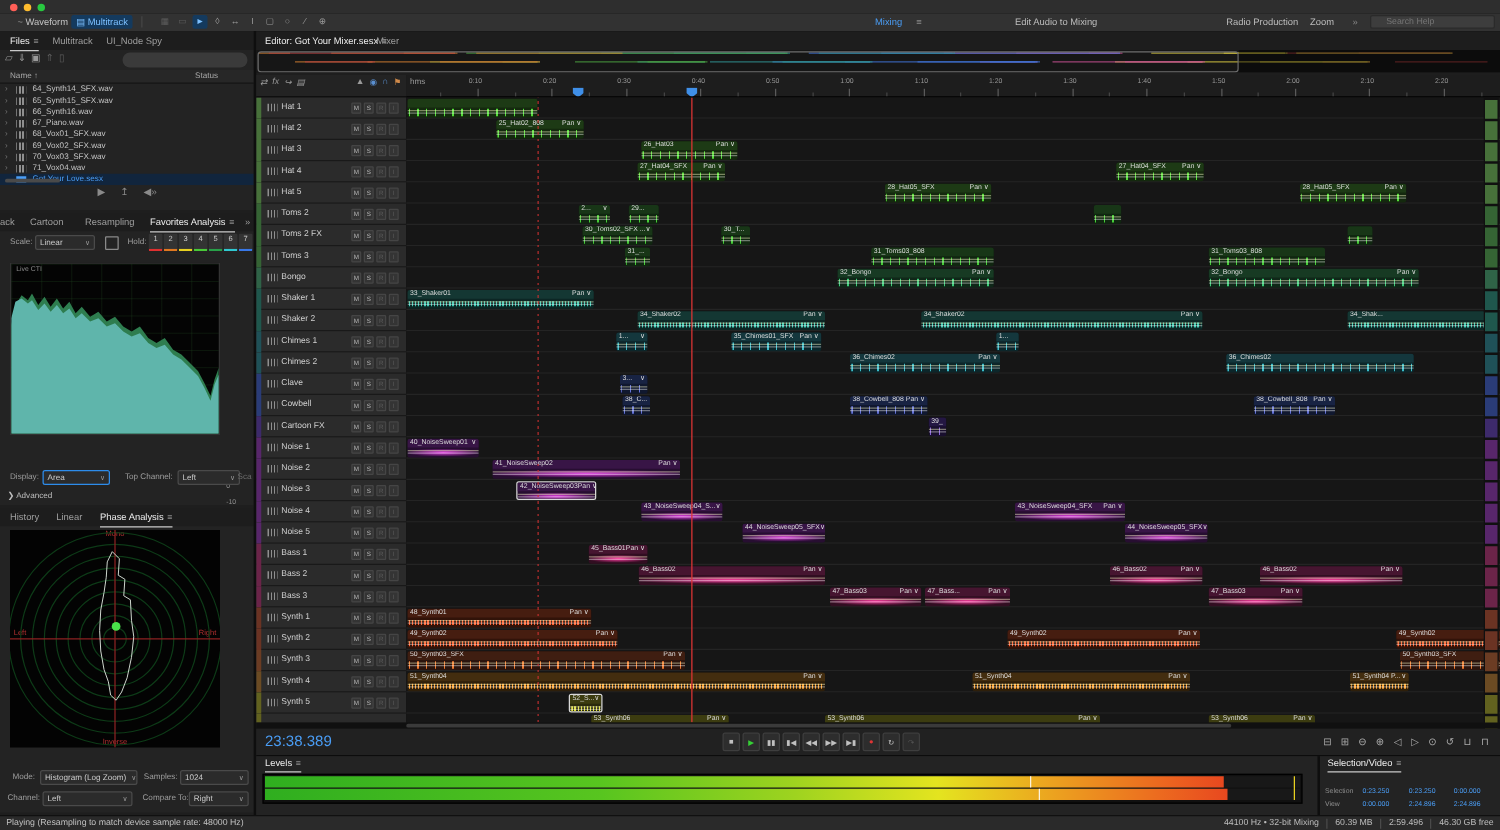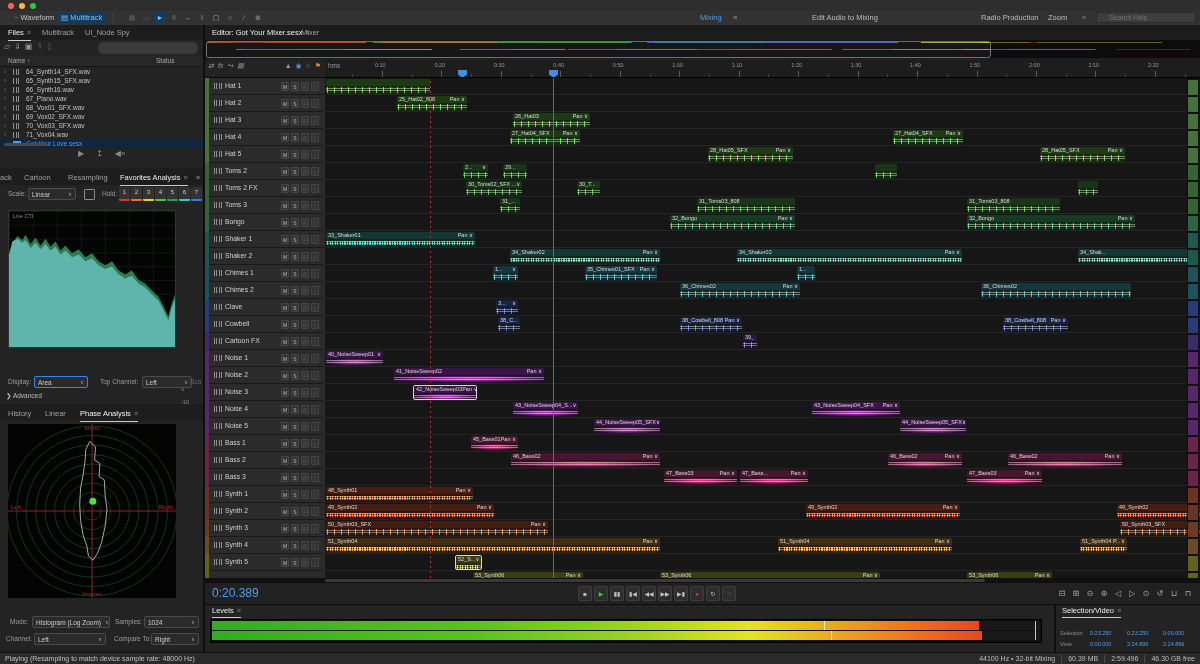--- a/index.html
+++ b/index.html
@@ -1394,21 +1394,21 @@
       <div style="position: absolute; left: 1px; top: 461px; width: 10px; height: 15px; background: rgb(107, 75, 35);"></div>
       <div style="position: absolute; left: 1px; top: 478px; width: 10px; height: 15px; background: rgb(98, 98, 31);"></div>
       <div style="position: absolute; left: 1px; top: 495px; width: 10px; height: 15px; background: rgb(98, 98, 31);"></div>
     </div>
 
   <div class="abs" style="left:205px;top:578px;width:995px;height:5px;background:#101010">
     <div class="abs" style="left:120px;top:1px;width:660px;height:3px;background:#3a3a3a;border-radius:2px"></div>
   </div>
 
   <div class="abs" style="left:205px;top:583px;width:995px;height:22px;background:#212121;border-bottom:1px solid #0c0c0c;box-sizing:border-box">
-    <span class="abs bluetext" style="left:7px;top:3px;font-size:12px">0:20.389</span>
+    <span class="abs bluetext" style="left:7px;top:3px;font-size:12px">23:38.389</span>
     <div id="transport" style="position:absolute;left:373px;top:3px;display:flex;gap:2px">
         <div class="tbtn">■</div>
         <div class="tbtn" style="color: rgb(53, 208, 53);">▶</div>
         <div class="tbtn">▮▮</div>
         <div class="tbtn">▮◀</div>
         <div class="tbtn">◀◀</div>
         <div class="tbtn">▶▶</div>
         <div class="tbtn">▶▮</div>
         <div class="tbtn" style="color: rgb(224, 53, 53);">●</div>
         <div class="tbtn">↻</div>

